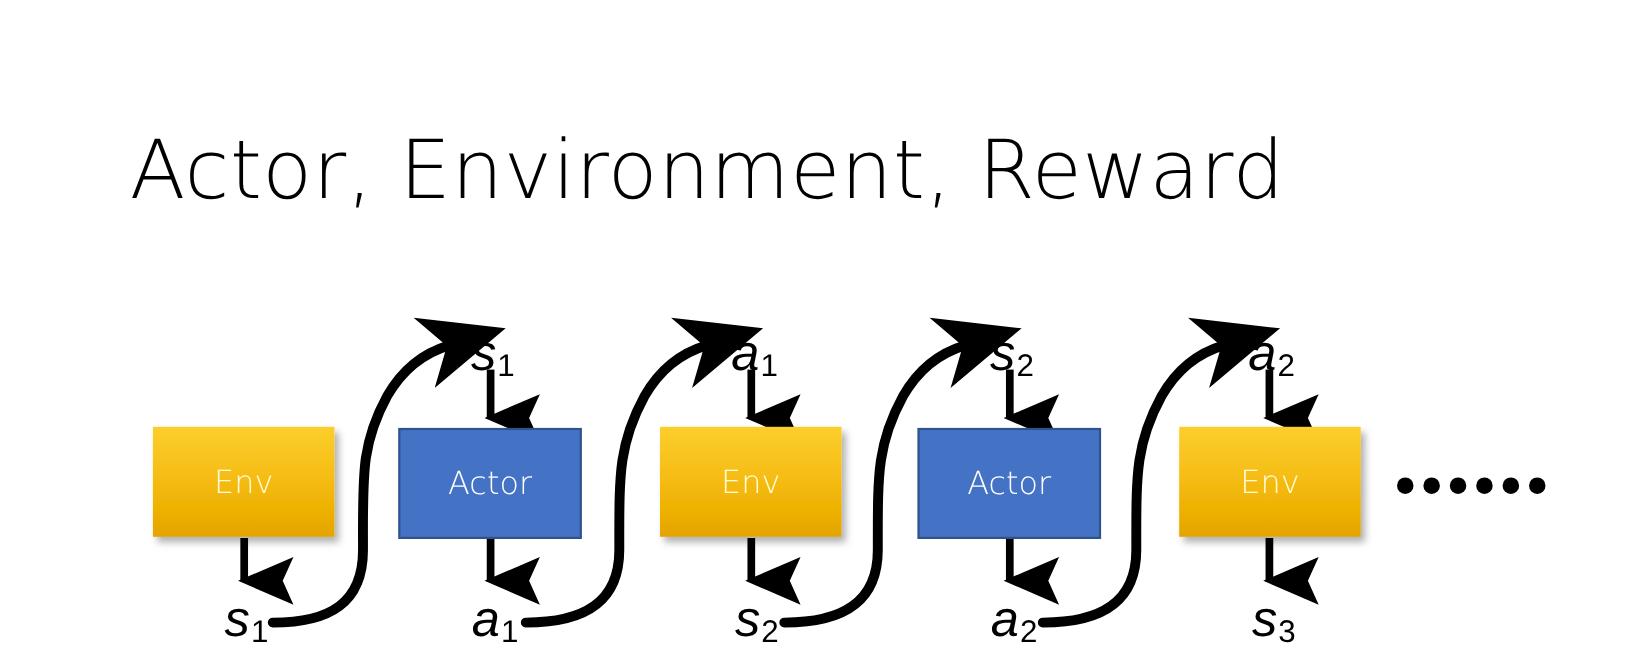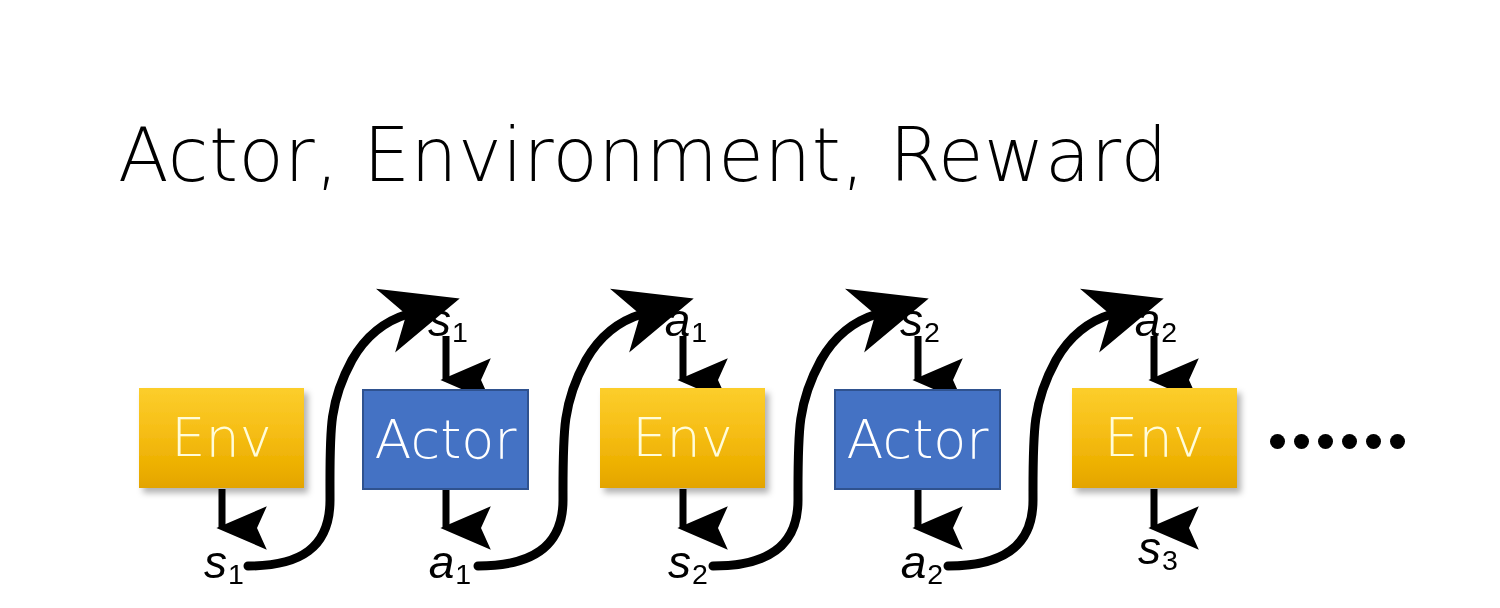--- a/index.html
+++ b/index.html
@@ -37,21 +37,21 @@
     height: 608px;
   }
   .node-box {
     position: absolute;
     box-sizing: border-box;
     display: flex;
     align-items: center;
     justify-content: center;
     font-family: "DejaVu Sans", "Liberation Sans", sans-serif;
     font-weight: 300;
-    font-size: 54px;
+    font-size: 29px;
     line-height: 1;
     color: #ffffff;
     user-select: none;
   }
   .node-box.env {
     background: linear-gradient(180deg, #FCCE2C 0%, #F7C019 38%, #EDB000 78%, #E3A400 100%);
     color: #FFFCD9;
     box-shadow: 4px 5px 6px rgba(0,0,0,0.28);
   }
   .node-box.actor {
@@ -183,21 +183,21 @@
   </div>
   <div class="math-label" style="left:450px; top:539px;">
     <span>a</span><sub>1</sub>
   </div>
   <div class="math-label" style="left:688px; top:539px;">
     <span>s</span><sub>2</sub>
   </div>
   <div class="math-label" style="left:922px; top:539px;">
     <span>a</span><sub>2</sub>
   </div>
-  <div class="math-label" style="left:1158px; top:525px;text-align:center;">
+  <div class="math-label" style="left:1158px; top:539px;text-align:center;">
     <span>s</span><sub>3</sub>
   </div>
 
   <div class="ellipsis-dots" style="left:1270px; top:434px;">
     <span class="grp">
       <i></i>
       <i></i>
       <i></i>
     </span>
     <span class="grp">

